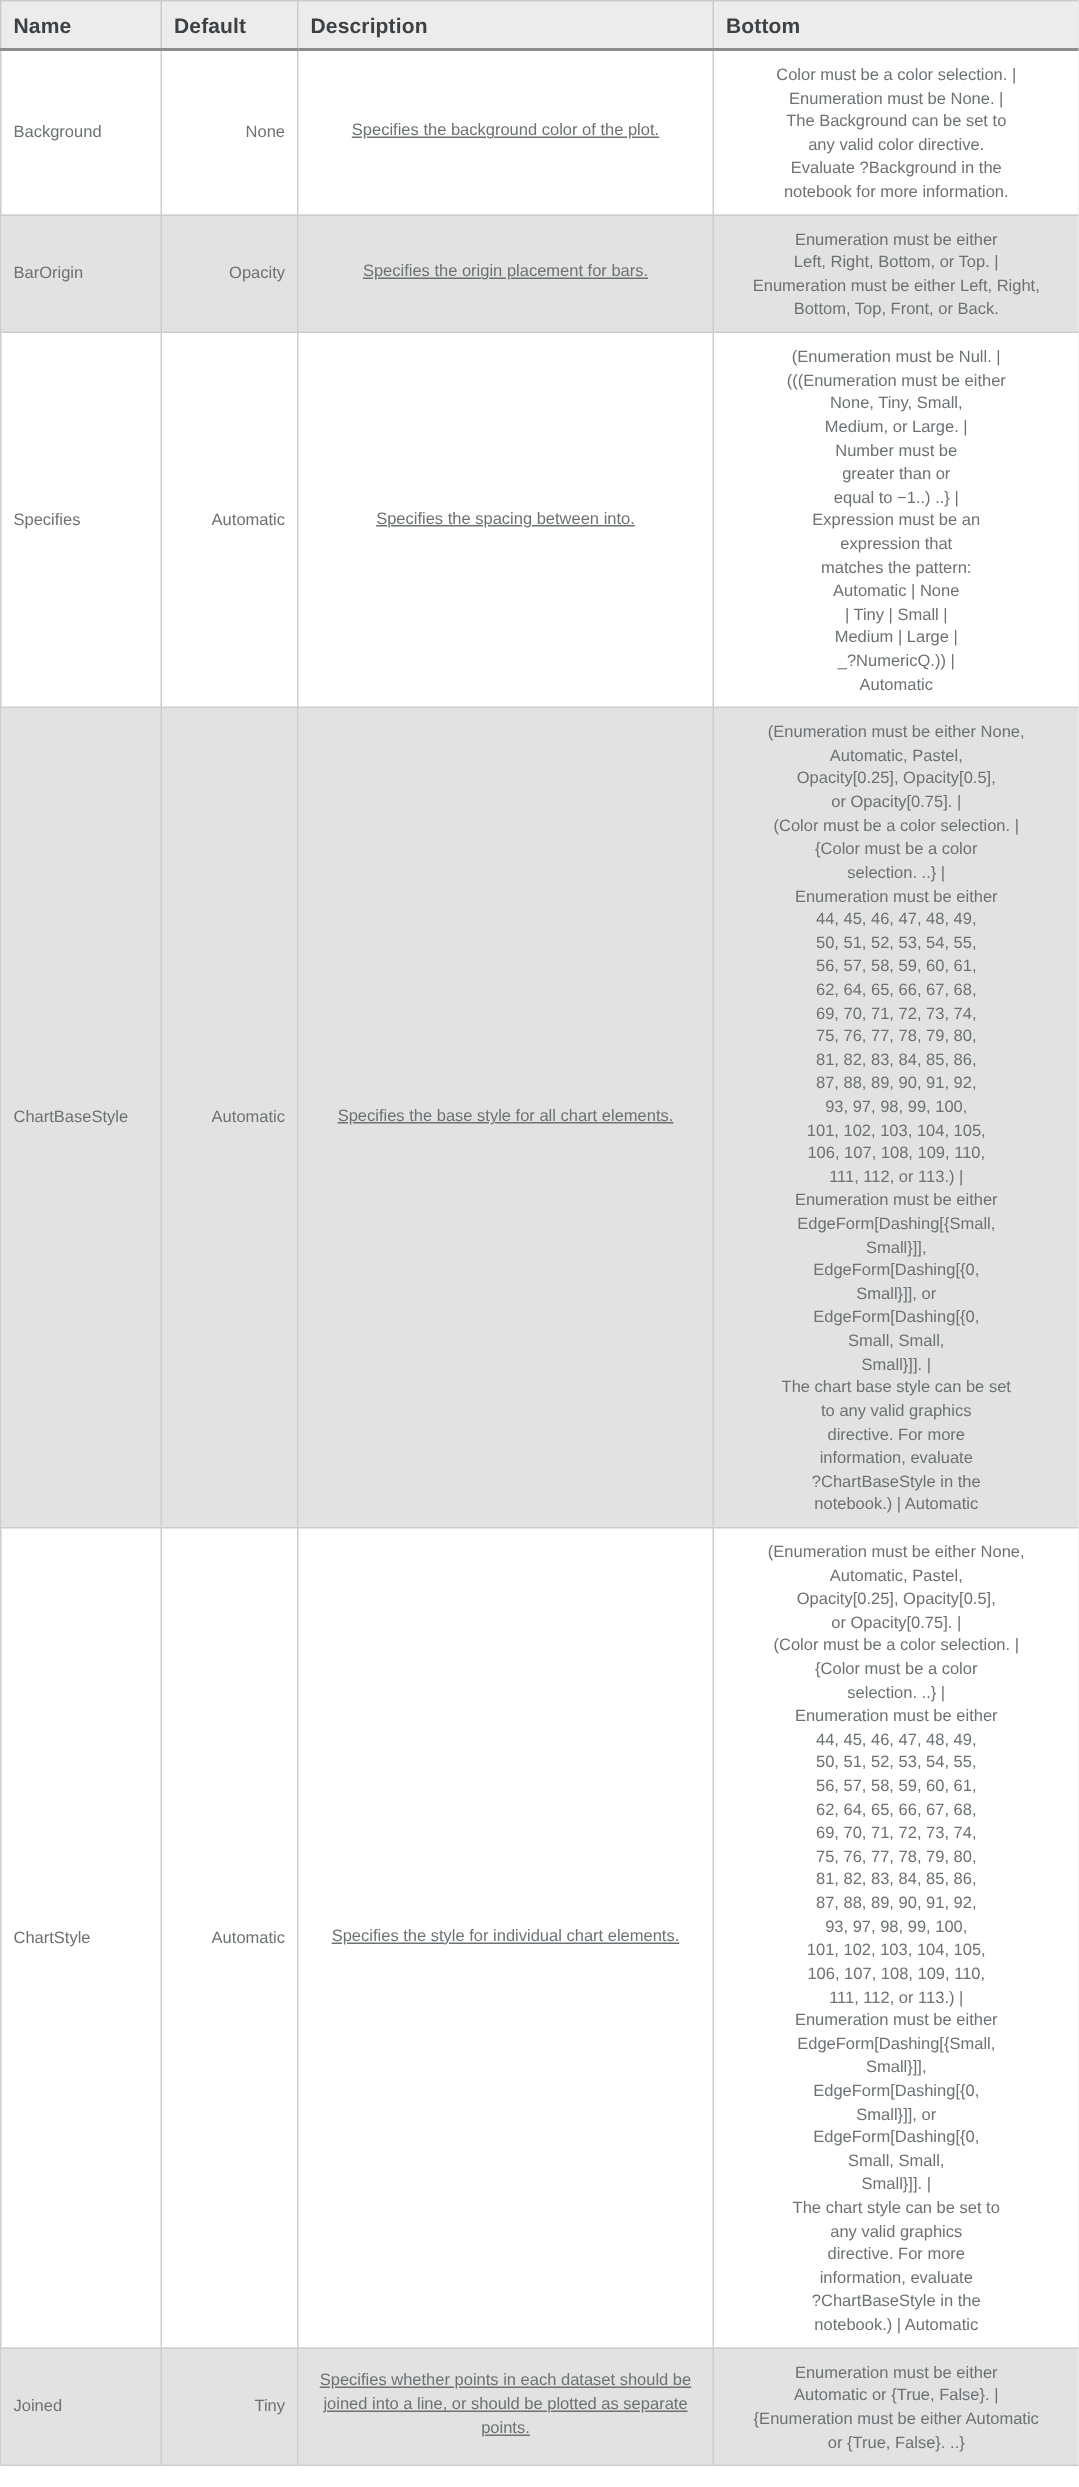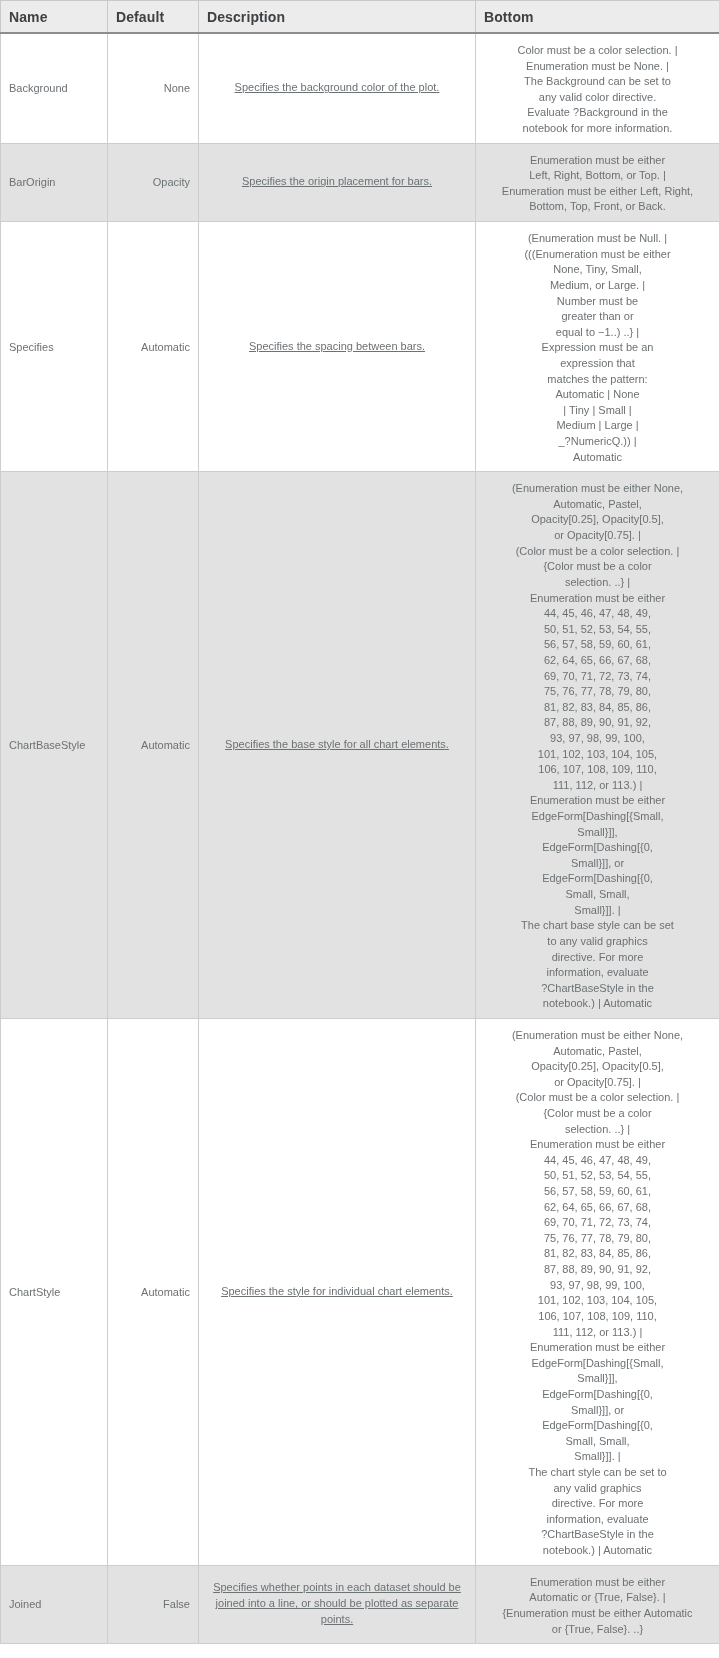--- a/index.html
+++ b/index.html
@@ -107,21 +107,21 @@
       <td class="cell-desc">Specifies the origin placement for bars.</td>
       <td class="cell-pattern"><span class="pattern-body">Enumeration must be either
 Left, Right, Bottom, or Top. |
 Enumeration must be either Left, Right,
 Bottom, Top, Front, or Back.</span></td>
     </tr>
 
     <tr class="row-odd">
       <td class="cell-name">Specifies</td>
       <td class="cell-default">Automatic</td>
-      <td class="cell-desc">Specifies the spacing between bars.</td>
+      <td class="cell-desc">Specifies the spacing between into.</td>
       <td class="cell-pattern"><span class="pattern-body">(Enumeration must be Null. |
 (((Enumeration must be either
 None, Tiny, Small,
 Medium, or Large. |
 Number must be
 greater than or
 equal to −1..) ..} |
 Expression must be an
 expression that
 matches the pattern:
@@ -207,21 +207,21 @@
 The chart style can be set to
 any valid graphics
 directive. For more
 information, evaluate
 ?ChartBaseStyle in the
 notebook.) | Automatic</span></td>
     </tr>
 
     <tr class="row-even">
       <td class="cell-name">Joined</td>
-      <td class="cell-default">False</td>
+      <td class="cell-default">Tiny</td>
       <td class="cell-desc">Specifies whether points in each dataset should be joined into a line, or should be plotted as separate points.</td>
       <td class="cell-pattern"><span class="pattern-body">Enumeration must be either
 Automatic or {True, False}. |
 {Enumeration must be either Automatic
 or {True, False}. ..}</span></td>
     </tr>
 
   </tbody>
 </table>
 

